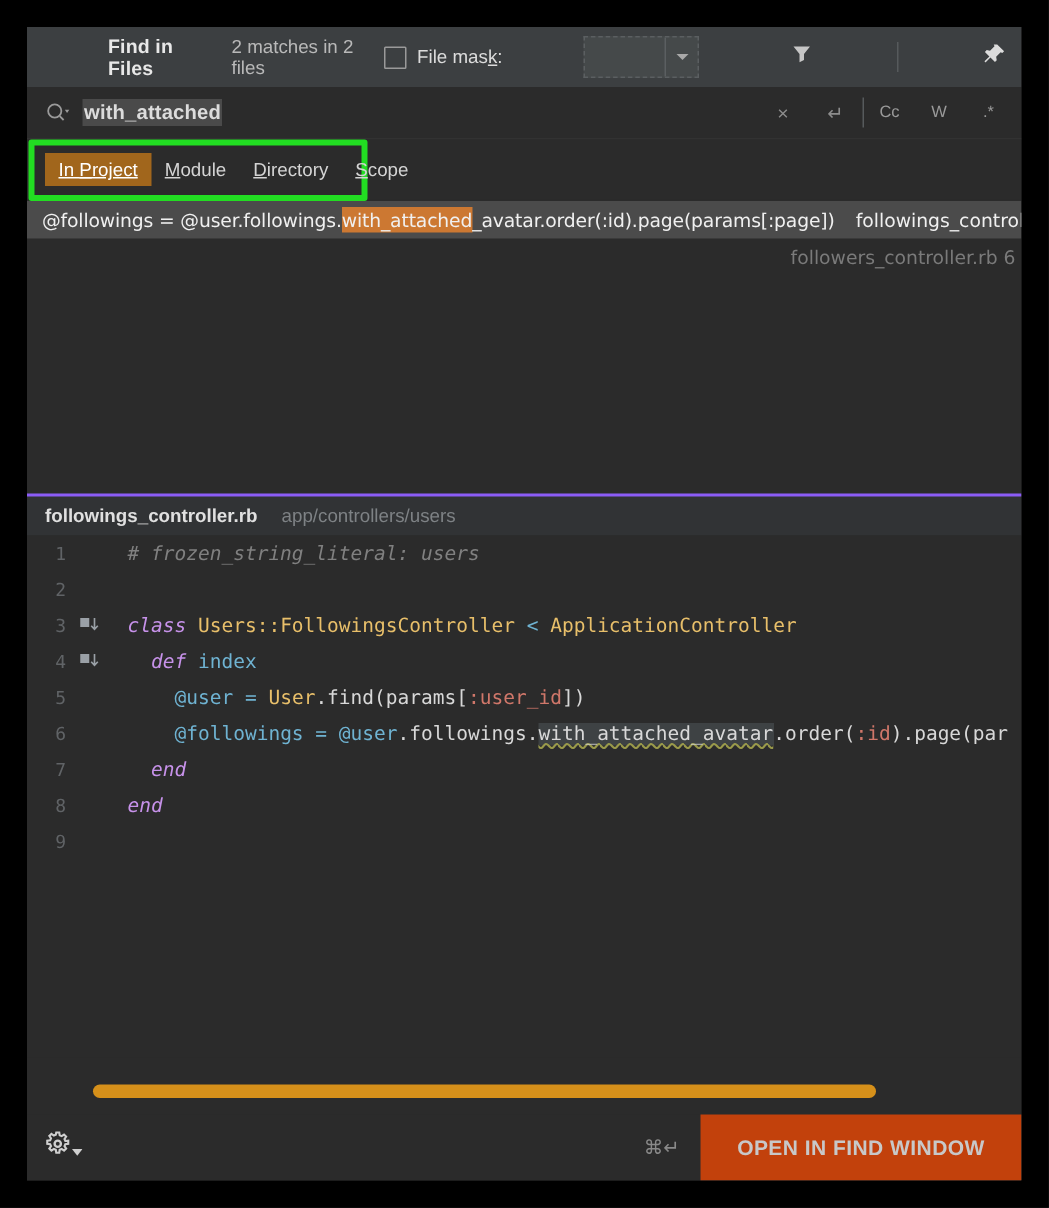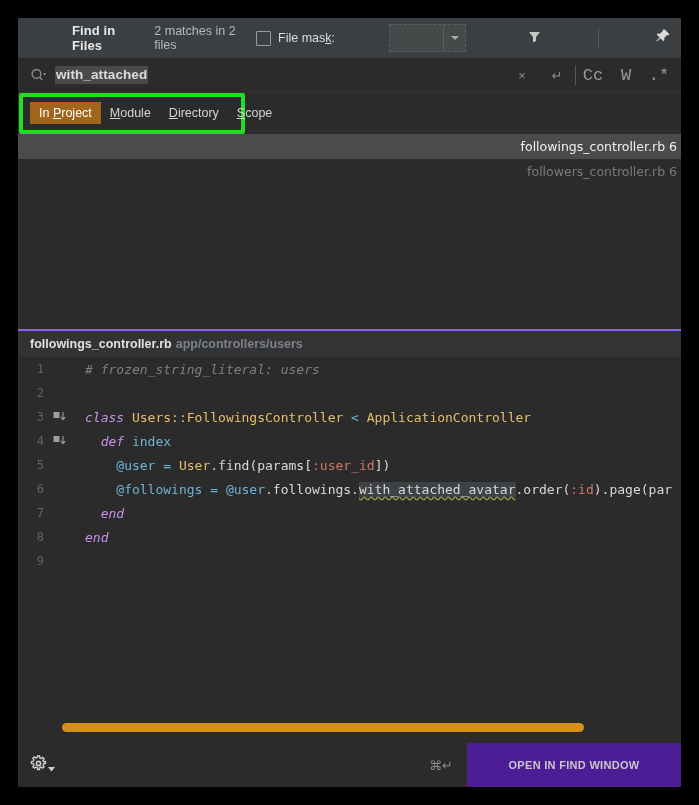--- a/index.html
+++ b/index.html
@@ -143,21 +143,21 @@
   .sbtn {
     min-width: 24px;
     height: 30px;
     display: flex;
     align-items: center;
     justify-content: center;
     color: #8c8c8c;
     font-size: 13px;
     padding: 0 5px;
   }
-  .sbtn.tog { font-size: 17px; color: #9a9a9a; min-width: 22px; font-family: Liberation Mono, monospace; }
+  .sbtn.tog { font-size: 11px; color: #9a9a9a; min-width: 22px; }
 
   
   .scope-outer {
     position: relative;
     height: 40px;
     min-height: 40px;
     background: #2b2b2b;
   }
   .green-box {
     position: absolute;
@@ -180,20 +180,21 @@
   .scope-tab {
     font-size: 12.5px;
     color: #d4d4d4;
     padding: 4px 9px;
     white-space: nowrap;
   }
   .scope-tab u { text-decoration: underline; }
   .scope-tab.active {
     background: #a1661c;
     color: #ffffff;
+    text-decoration: underline;
   }
 
   
   .results {
     height: 195px;
     min-height: 195px;
     background: #2b2b2b;
     padding-top: 1px;
     overflow: hidden;
   }
@@ -233,22 +234,21 @@
     border-top: 2px solid #8b5cf6;
   }
   .pv-name {
     font-size: 12.5px;
     font-weight: bold;
     color: #e0e0e0;
   }
   .pv-path {
     font-size: 12.5px;
     color: #7e8285;
-    margin-left: 4px;
-    font-weight: bold;
+    margin-left: 16px;
   }
 
   
   .editor {
     flex: 1;
     background: #2b2b2b;
     position: relative;
     overflow: hidden;
     font-family: "DejaVu Sans Mono", monospace;
     font-size: 13px;
@@ -340,23 +340,23 @@
     align-items: center;
     color: #8a8a8a;
     font-size: 13px;
     padding: 0 14px;
     font-family: "DejaVu Sans", sans-serif;
   }
   .open-btn {
     display: flex;
     align-items: center;
     justify-content: center;
-    background: #4c1d95;
+    background: #c2410c;
     color: #c8c8c8;
-    font-size: 11px;
+    font-size: 14px;
     font-weight: bold;
     letter-spacing: 0.3px;
     padding: 0 18px;
     min-width: 178px;
   }
 </style>
 </head>
 <body>
 
 <div class="dialog">
@@ -419,20 +419,21 @@
     <div class="scope-tabs">
       <div class="scope-tab active">In <u>P</u>roject</div>
       <div class="scope-tab"><u>M</u>odule</div>
       <div class="scope-tab"><u>D</u>irectory</div>
       <div class="scope-tab"><u>S</u>cope</div>
     </div>
   </div>
 
   <div class="results">
     <div class="result-row selected">
+      <span class="code"><span class="c-ivar">@followings = @user.followings.</span><span class="hl">with_attached</span><span class="c-plain">_avatar.order(:id).page(params[:page])</span></span>
       <span class="fname">followings_controller.rb 6</span>
     </div>
     <div class="result-row">
       <span class="fname dim">followers_controller.rb 6</span>
     </div>
   </div>
 
   <div class="preview-head">
     <span class="pv-name">followings_controller.rb</span>
     <span class="pv-path">app/controllers/users</span>

